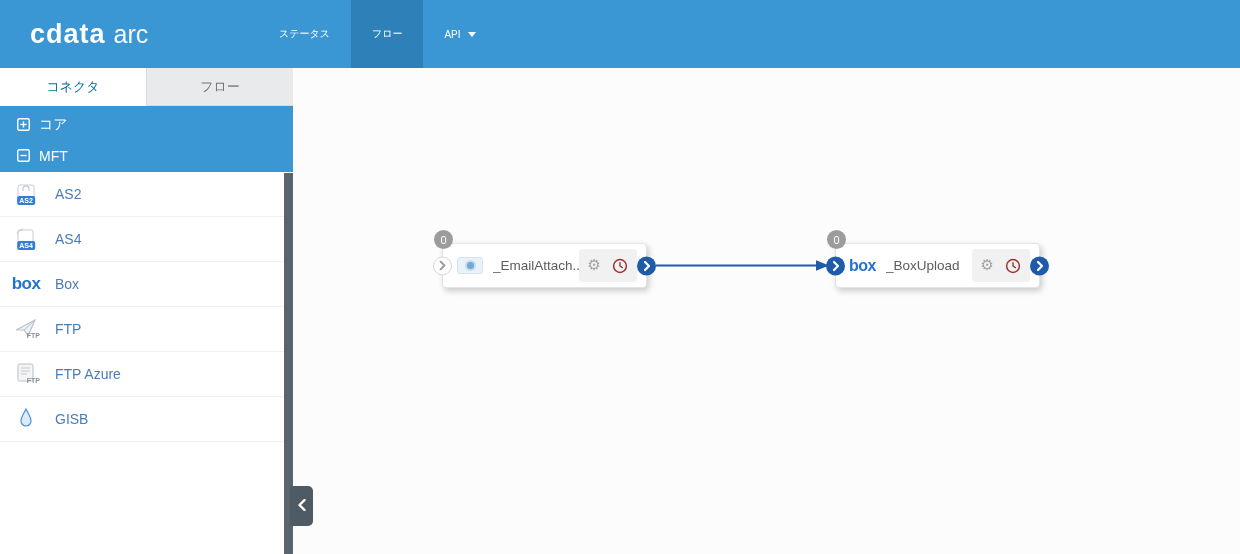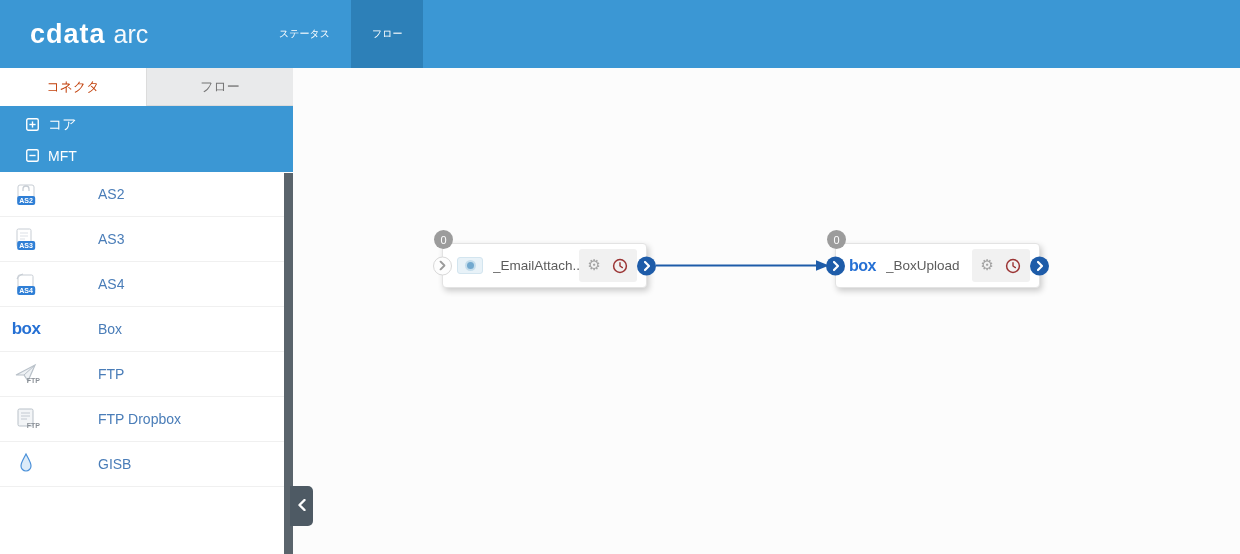--- a/index.html
+++ b/index.html
@@ -16,28 +16,28 @@
   .nav-item.active { background:#2d80b8; }
   .caret { width:0; height:0; border-left:4px solid transparent; border-right:4px solid transparent; border-top:5px solid #fff; margin-left:7px; }
 
   
   .content { display:flex; height:489px; }
 
   
   .sidebar { width:293px; background:#fff; position:relative; flex:0 0 293px; z-index:5; }
   .side-tabs { display:flex; height:38px; }
   .side-tab { flex:1; display:flex; align-items:center; justify-content:center; font-size:13px; cursor:pointer; }
-  .side-tab.active { background:#fff; color:#c2410c; }
+  .side-tab.active { background:#fff; color:#0369a1; }
   .side-tab.inactive { background:#e9eaeb; color:#777; border-left:1px solid #dcdcdc; border-bottom:1px solid #dcdcdc; }
   .group-headers { background:#3b97d4; }
-  .group { height:33px; display:flex; align-items:center; padding-left:26px; color:#fff; font-size:14px; cursor:pointer; }
+  .group { height:33px; display:flex; align-items:center; padding-left:17px; color:#fff; font-size:14px; cursor:pointer; }
   .group:first-child { padding-top:4px; }
   .sq-icon { display:inline-flex; margin-right:9px; }
   .connector-list { height:384px; overflow:hidden; }
-  .conn-item { height:45px; display:flex; align-items:center; padding:12px 12px; border-bottom:1px solid #f0f0f0; cursor:pointer; background:#fff;gap:43px; }
+  .conn-item { height:45px; display:flex; align-items:center; padding:12px 12px; border-bottom:1px solid #f0f0f0; cursor:pointer; background:#fff; }
   .cicon { width:28px; height:28px; display:flex; align-items:center; justify-content:center; position:relative; flex:0 0 28px; }
   .clabel { margin-left:15px; font-size:14px; color:#4a7db8; }
   .mini-badge { position:absolute; bottom:3px; left:50%; transform:translateX(-50%); background:#2f7fd6; color:#fff; font-size:7px; font-weight:bold; line-height:9px; padding:0 2px; border-radius:2px; }
   .mini-badge.gray { background:transparent; color:#8a9097; left:auto; right:-2px; transform:none; }
   .box-word { font-weight:700; font-size:17px; color:#2570d4; letter-spacing:-0.5px; }
   .side-scrollbar { position:absolute; right:0; top:105px; bottom:0; width:9px; background:#5a646c; cursor:pointer; }
   .collapse-handle { position:absolute; left:290px; top:418px; width:23px; height:40px; background:#4e5a64; border-radius:0 5px 5px 0; display:flex; align-items:center; justify-content:center; cursor:pointer; z-index:6; }
 
   
   .canvas { flex:1; position:relative; background:#fcfcfc; }
@@ -64,20 +64,24 @@
 <div class="app">
 
   <header class="topnav">
     <div class="logo">
       <span class="logo-brand">cdata</span>
       <span class="logo-product">arc</span>
     </div>
     <nav class="nav-items">
       <a class="nav-item">ステータス</a>
       <a class="nav-item active">フロー</a>
+      <a class="nav-item">
+        <span>API</span>
+        <span class="caret"></span>
+      </a>
     </nav>
   </header>
 
   <div class="content">
 
     <aside class="sidebar">
       <div class="side-tabs">
         <div class="side-tab active">コネクタ</div>
         <div class="side-tab inactive">フロー</div>
       </div>
@@ -111,30 +115,20 @@
                 <rect x="5" y="4" width="16" height="19" rx="2" fill="#fff" stroke="#c7cdd4"></rect>
                 <path d="M10 10 v-2 a3 3 0 0 1 6 0 v2" fill="none" stroke="#c7cdd4" stroke-width="1.3"></path>
               </svg>
             <span class="mini-badge">AS2</span>
           </span>
           <span class="clabel">AS2</span>
         </div>
         <div class="conn-item">
           <span class="cicon">
             <svg width="26" height="26" viewBox="0 0 26 26">
-                <rect x="4" y="3" width="14" height="18" rx="1.5" fill="#fff" stroke="#c7cdd4"></rect>
-                <path d="M7 7 h8 M7 10 h8 M7 13 h5" stroke="#dde2e8" stroke-width="1.2"></path>
-              </svg>
-            <span class="mini-badge">AS3</span>
-          </span>
-          <span class="clabel">AS3</span>
-        </div>
-        <div class="conn-item">
-          <span class="cicon">
-            <svg width="26" height="26" viewBox="0 0 26 26">
                 <rect x="5" y="4" width="15" height="18" rx="1.5" fill="#fff" stroke="#c7cdd4"></rect>
                 <path d="M4 8 a9 9 0 0 1 6 -5 M22 18 a9 9 0 0 1 -6 5" fill="none" stroke="#c7cdd4" stroke-width="1.1"></path>
               </svg>
             <span class="mini-badge">AS4</span>
           </span>
           <span class="clabel">AS4</span>
         </div>
         <div class="conn-item">
           <span class="cicon">
             <span class="box-word">box</span>
@@ -152,21 +146,21 @@
           <span class="clabel">FTP</span>
         </div>
         <div class="conn-item">
           <span class="cicon">
             <svg width="24" height="24" viewBox="0 0 24 24">
                 <rect x="4" y="2" width="15" height="17" rx="1.5" fill="#f3f5f7" stroke="#b9c1c9"></rect>
                 <path d="M7 6 h9 M7 9 h9 M7 12 h6" stroke="#c4cad1" stroke-width="1.2"></path>
               </svg>
             <span class="mini-badge gray">FTP</span>
           </span>
-          <span class="clabel">FTP Dropbox</span>
+          <span class="clabel">FTP Azure</span>
         </div>
         <div class="conn-item">
           <span class="cicon">
             <svg width="22" height="24" viewBox="0 0 22 24">
                 <path d="M11 2 C8 8 6 10.5 6 14 a5 5 0 0 0 10 0 C16 10.5 14 8 11 2 Z" fill="#dcebf8" stroke="#4a90d9" stroke-width="1.2"></path>
               </svg>
           </span>
           <span class="clabel">GISB</span>
         </div>
       </div>

